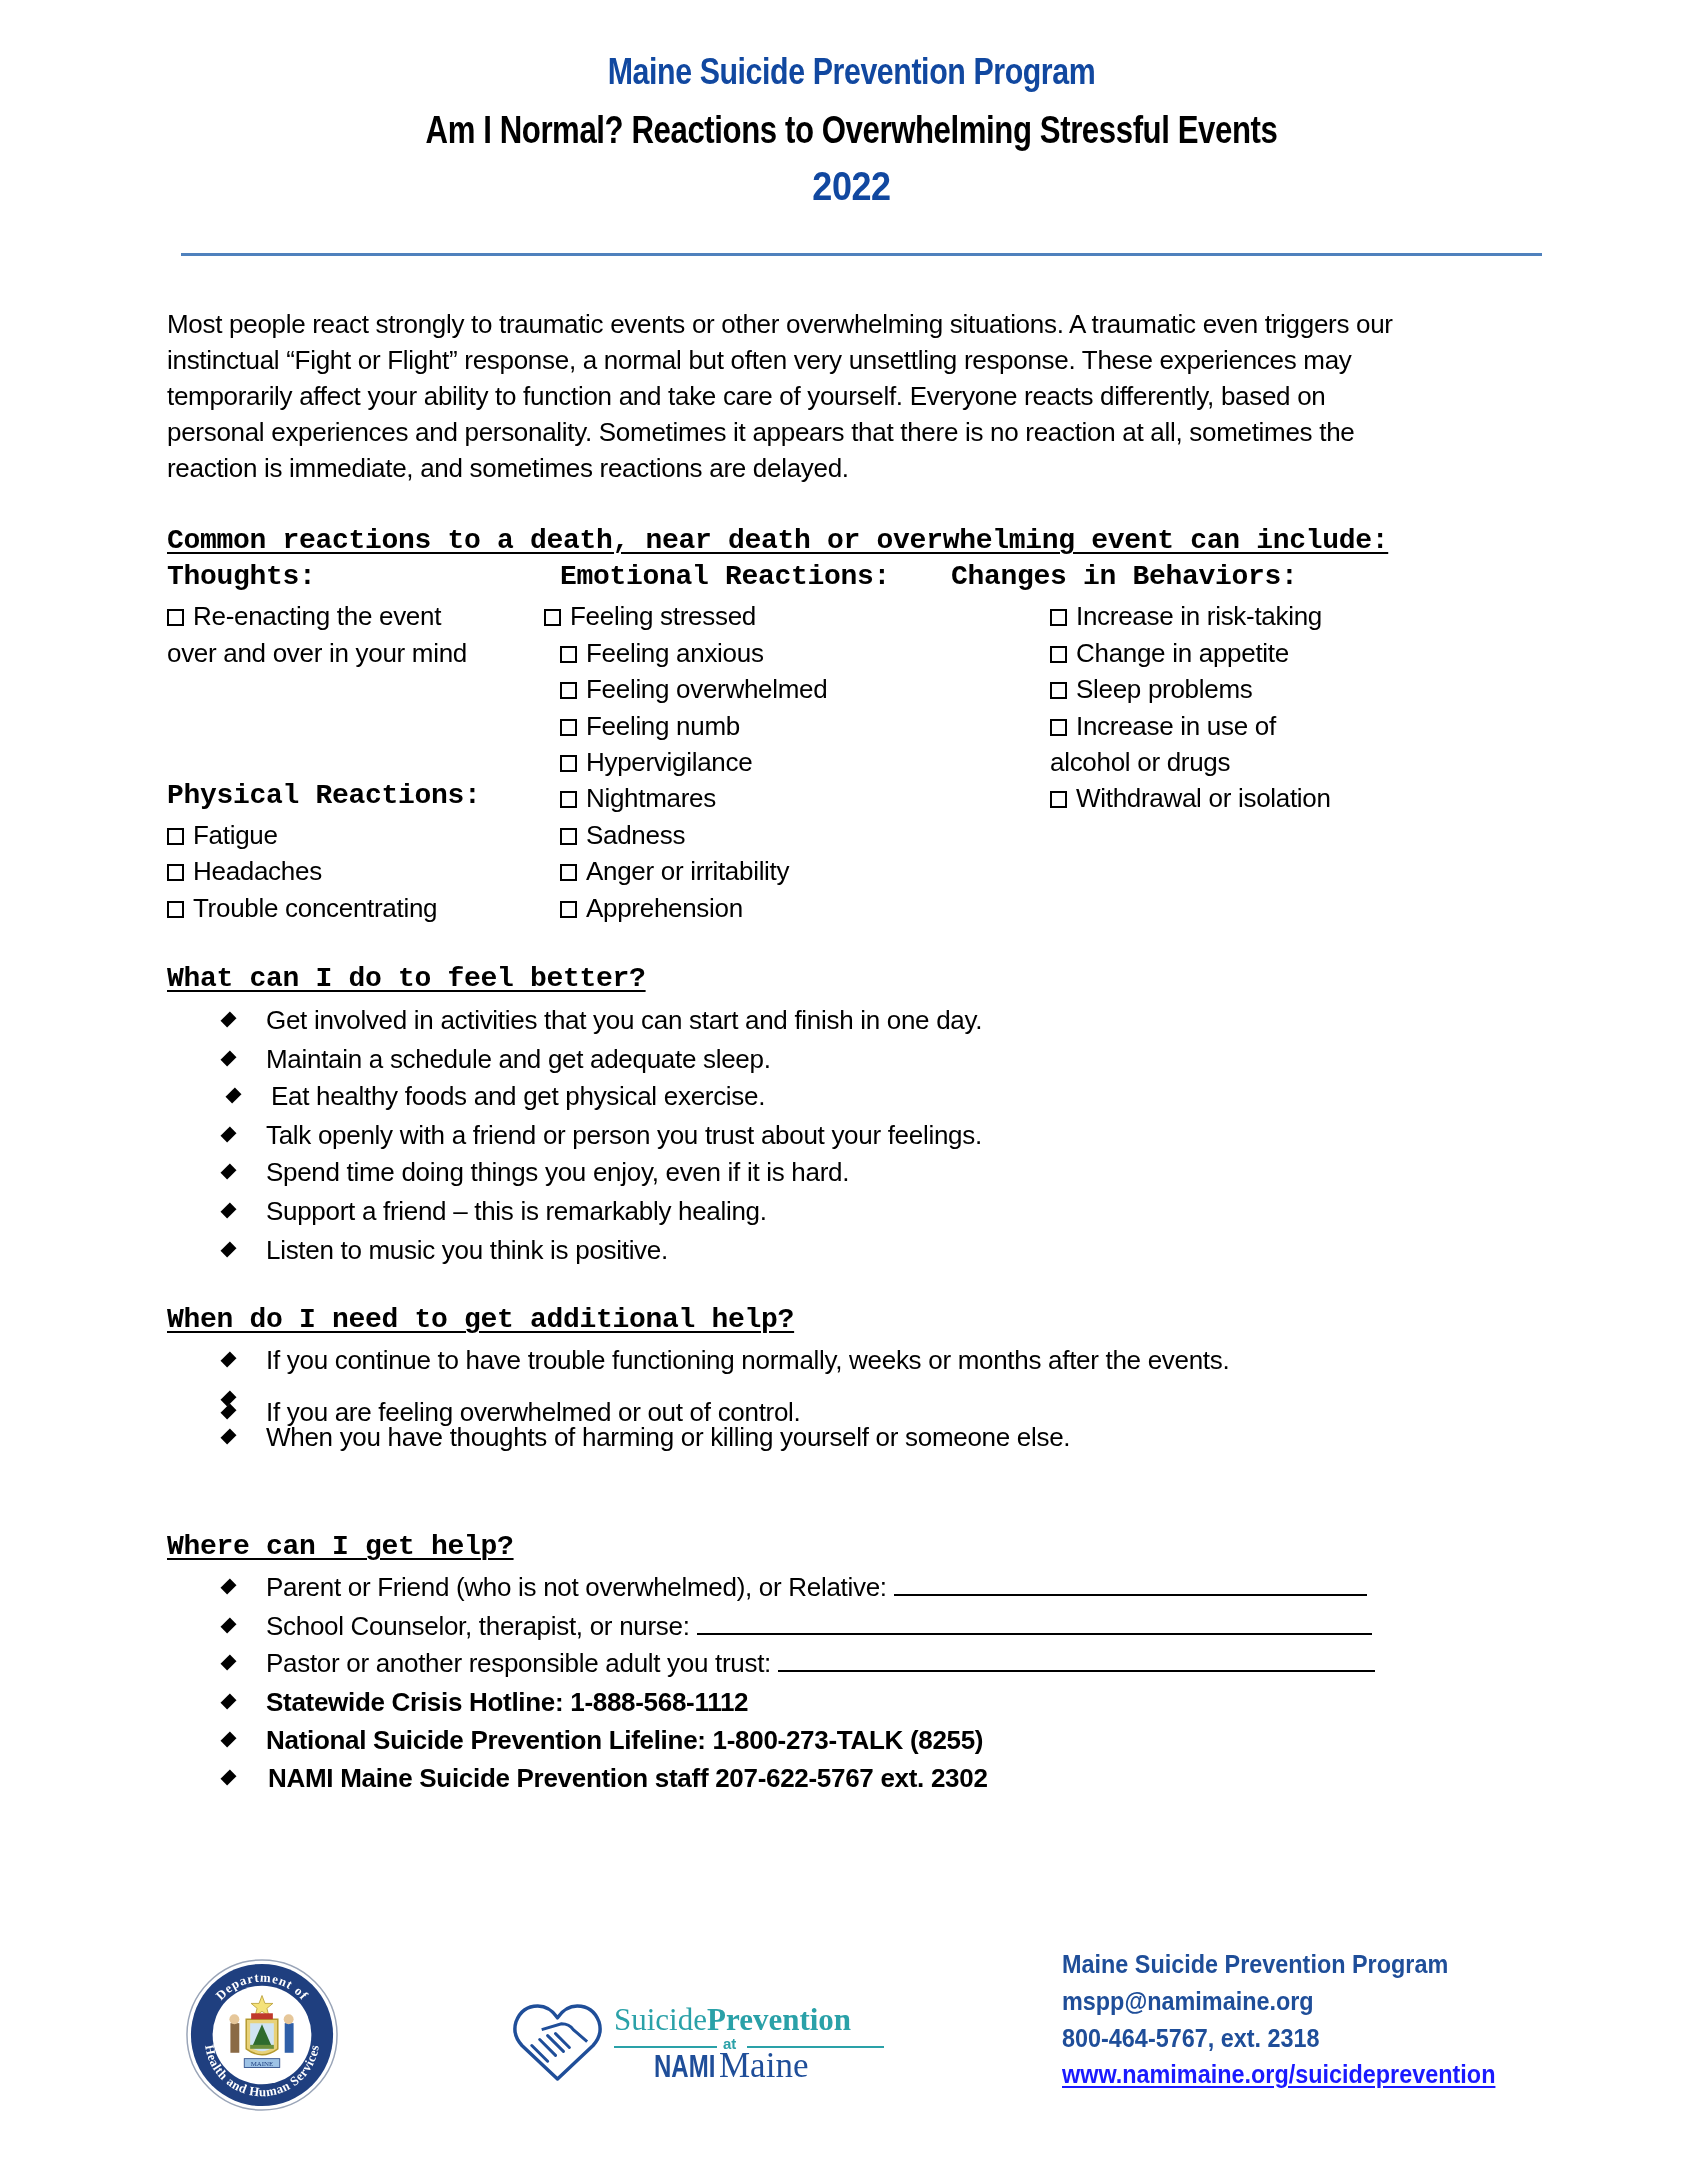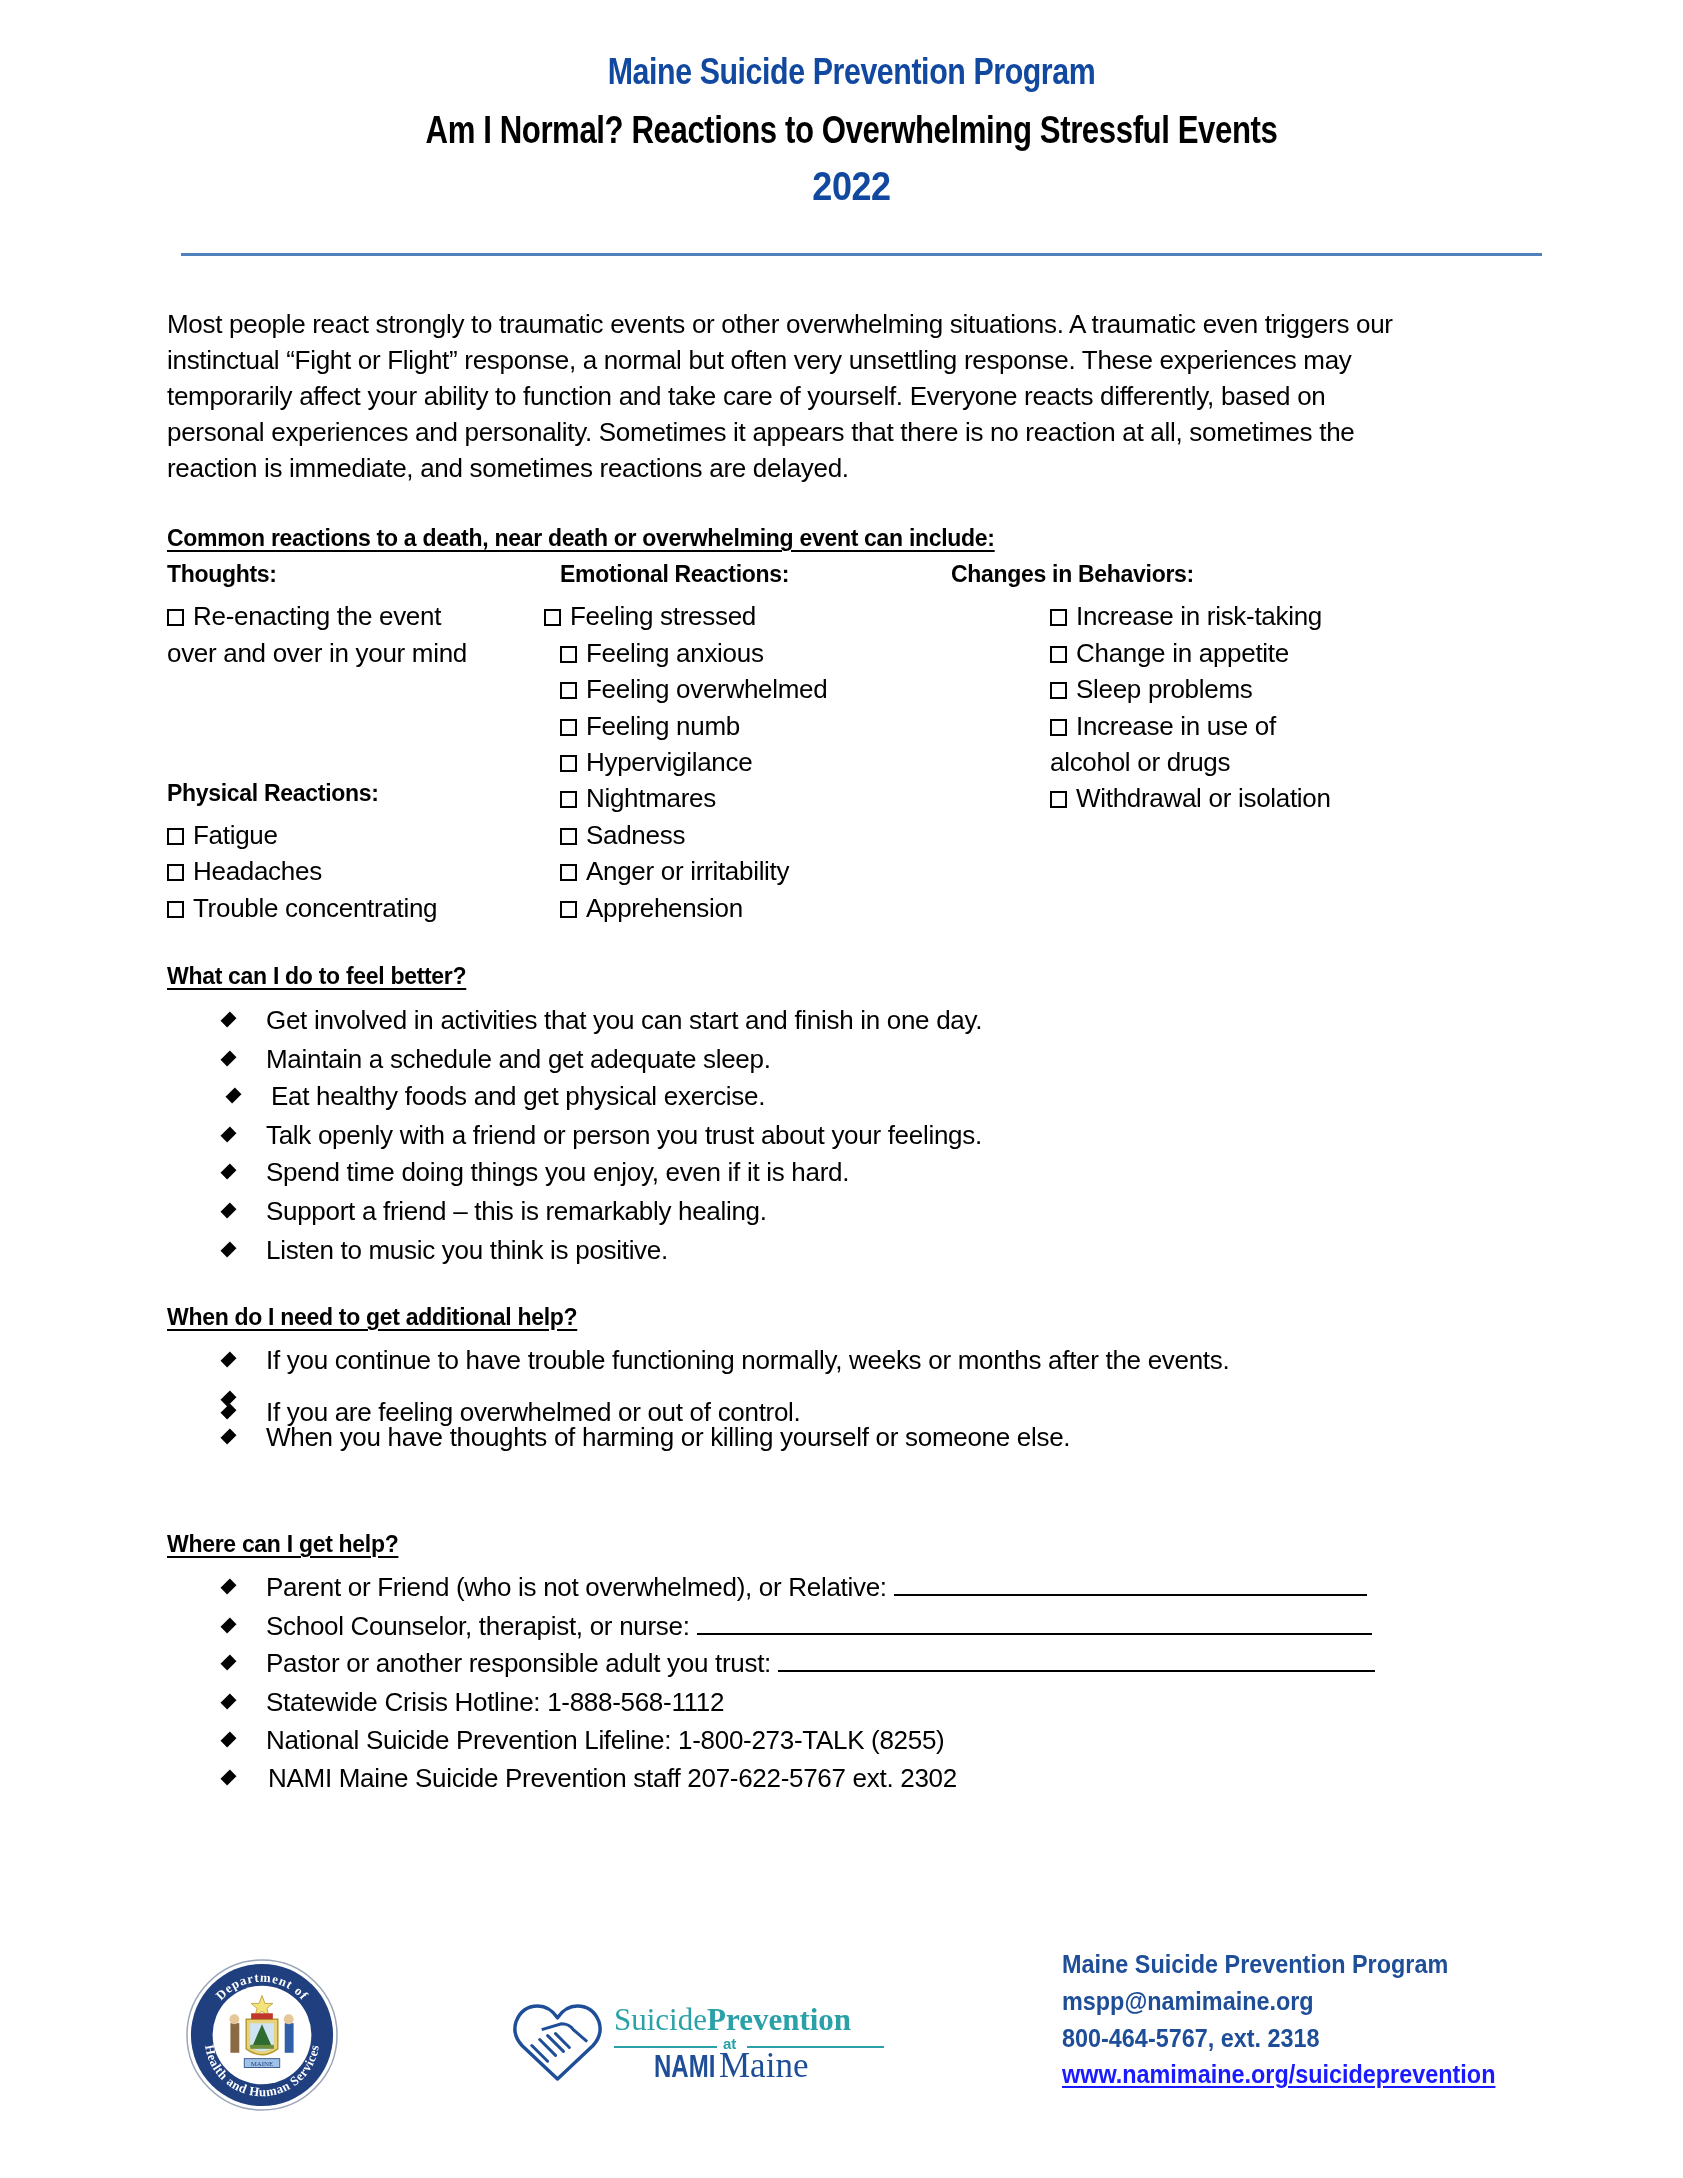--- a/index.html
+++ b/index.html
@@ -8,30 +8,30 @@
   .abs { position: absolute; white-space: nowrap; }
   .title { left: 0; width: 1703px; text-align: center; font-family: "Liberation Sans", sans-serif;
            font-weight: bold; transform-origin: center; letter-spacing: -0.5px; }
   .t1 { top: 51px; font-size: 37px; color: #1148a0; transform: scaleX(0.82); }
   .t2 { top: 109px; font-size: 38px; color: #000; transform: scaleX(0.82); }
   .t3 { top: 164px; font-size: 40px; color: #1148a0; transform: scaleX(0.9); }
   .rule { left: 181px; top: 253px; width: 1361px; height: 3px; background: #4f81bd; }
   .body-text { font-size: 26px; line-height: 36px; color: #000; }
   .para { left: 167px; top: 306px; width: 1386px; white-space: normal; letter-spacing: -0.3px; }
   .para span { display: block; white-space: nowrap; }
-  .hdr { font-size: 23px; font-weight: bold; letter-spacing: -0.3px; }
+  .hdr { font-size: 28px; font-weight: bold; letter-spacing: -0.3px; font-family: Liberation Mono, monospace; }
   .hdr.u { text-decoration: underline; text-underline-offset: 4px; text-decoration-thickness: 2px; }
   .row { font-size: 26px; line-height: 36px; letter-spacing: -0.3px; }
   .cb { display: inline-block; width: 17px; height: 17px; border: 2.4px solid #000; box-sizing: border-box;
         vertical-align: -1px; margin-right: 9px; }
   .bullet-row { font-size: 26px; line-height: 38px; letter-spacing: -0.3px; }
   .diamond { position: absolute; left: 0; top: 13px; width: 11px; height: 11px; background: #000;
              transform: rotate(45deg) scale(0.85, 1.2); }
   .btxt { position: absolute; left: 43px; top: 0; }
-  .bold { font-weight: normal; }
+  .bold { font-weight: bold; }
   .blank { display: inline-block; border-bottom: 2px solid #000; height: 22px; vertical-align: baseline; }
   .footer-text { font-family: "Liberation Sans", sans-serif; font-weight: bold; font-size: 26px;
                  color: #1f4e99; line-height: 37px; transform: scaleX(0.9); transform-origin: left; }
   .footer-link { color: #1a1aff; text-decoration: underline; text-underline-offset: 3px; }
   .logo-sp { font-family: "Liberation Serif", serif; font-size: 31px; color: #2aa1a8; }
   .logo-sp b { font-weight: bold; }
   .logo-at { font-family: "Liberation Sans", sans-serif; font-size: 15px; color: #2aa1a8; font-weight: bold; }
   .logo-nami { font-family: "Liberation Sans", sans-serif; font-weight: bold; font-size: 32px; color: #1f4e99;
                transform: scaleX(0.75); transform-origin: left; display: inline-block; }
   .logo-maine { font-family: "Liberation Serif", serif; font-size: 35px; color: #1f4e99; }

